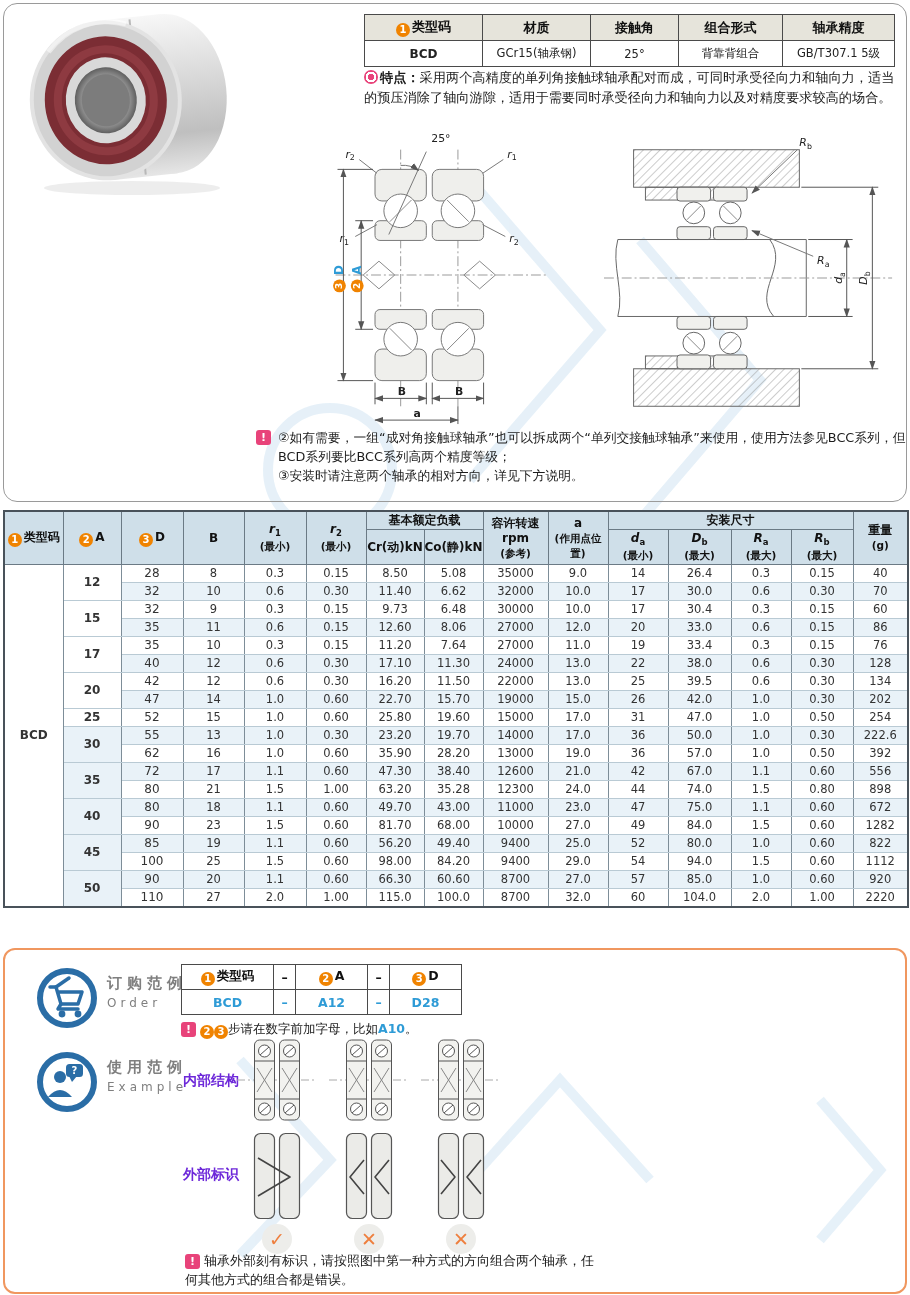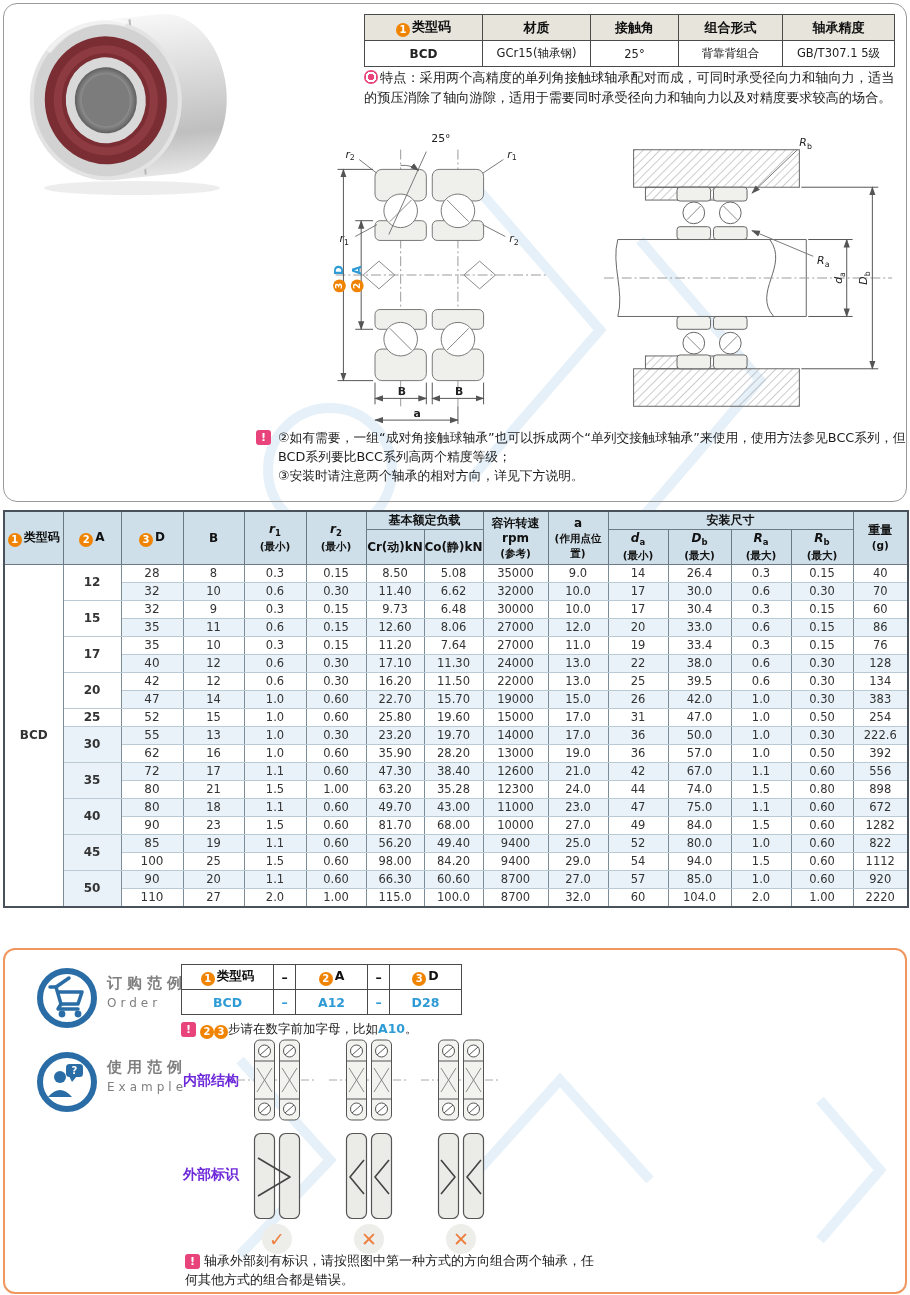--- a/index.html
+++ b/index.html
@@ -18,21 +18,21 @@
       border-radius:14px;z-index:1;}
   .photo{position:absolute;left:10px;top:2px;}
   table.spec{position:absolute;left:360px;top:10px;border-collapse:collapse;table-layout:fixed;}
   table.spec th,table.spec td{border:1px solid #4a4a4a;text-align:center;height:25px;padding:0 2px;}
   table.spec th{background:#E6E4DB;font-size:13px;font-weight:bold;color:#111;}
   table.spec td{background:#fff;font-size:11.5px;color:#222;}
   table.spec td.blue{font-weight:bold;font-size:12px;}
   .feature{position:absolute;left:360px;top:64px;width:540px;font-size:13.2px;line-height:1.5;color:#1c1c1c;}
   .feat-icon{display:inline-block;width:14px;height:14px;border-radius:50%;vertical-align:-2px;margin-right:2px;
       background:radial-gradient(circle,#E8437A 0 3px,#fff 3px 5.5px,#E8437A 5.5px);}
-  .feature b{font-weight:normal;}
+  .feature b{font-weight:bold;}
   .draw-left{position:absolute;left:288px;top:118px;}
   .draw-right{position:absolute;left:598px;top:126px;}
   .notes{position:absolute;left:252px;top:424px;width:650px;font-size:12.8px;line-height:1.5;color:#1c1c1c;}
   .notes .note-icon{position:absolute;left:0;top:2px;}
   .note-lines{margin-left:22px;}
   
   #main-table{position:absolute;left:3px;top:510px;width:904px;border-collapse:collapse;
       table-layout:fixed;z-index:1;background:#fff;border:2px solid #49525A;}
   #main-table th{background:#CFDFE9;border:1px solid #6B7A85;font-size:12px;font-weight:bold;
       color:#111;padding:1px 0;line-height:1.25;}
@@ -472,21 +472,21 @@
           <td>1.0</td>
           <td>0.60</td>
           <td>22.70</td>
           <td>15.70</td>
           <td>19000</td>
           <td>15.0</td>
           <td>26</td>
           <td>42.0</td>
           <td>1.0</td>
           <td>0.30</td>
-          <td>383</td>
+          <td>202</td>
         </tr>
         <tr class="gstart">
           <td rowspan="1" class="blue acell">25</td>
           <td class="blue dcell">52</td>
           <td>15</td>
           <td>1.0</td>
           <td>0.60</td>
           <td>25.80</td>
           <td>19.60</td>
           <td>15000</td>

